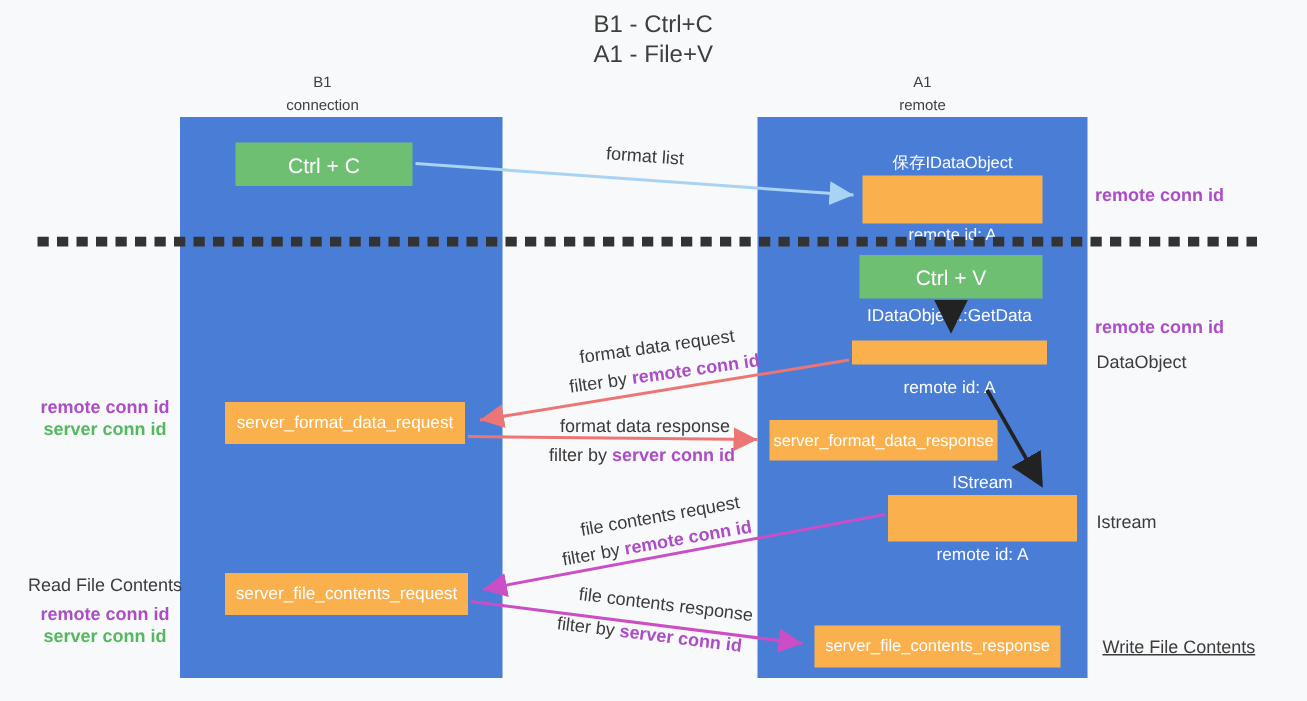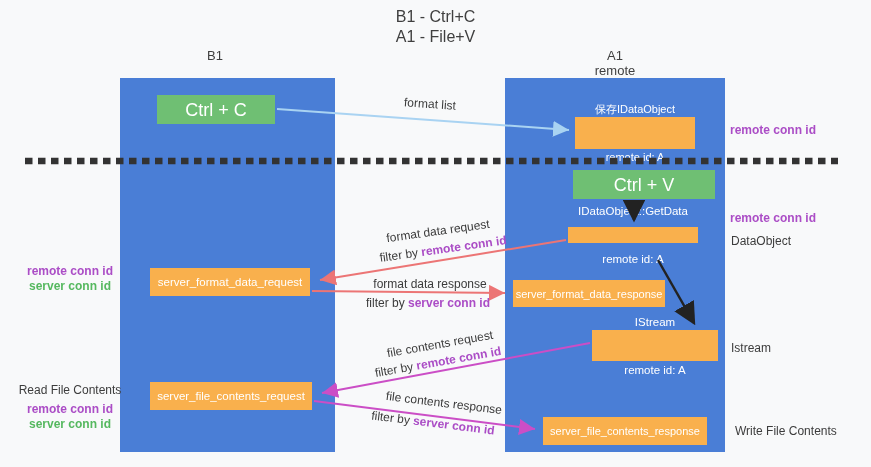--- a/index.html
+++ b/index.html
@@ -3,27 +3,27 @@
 <meta charset="utf-8">
 <style>
   html,body{margin:0;padding:0;background:var(--background,#f8f9fa);}
   #canvas{
     position:relative;width:871px;height:467px;overflow:hidden;
     background:var(--background,#f8f9fa);
     font-family:"Liberation Sans",sans-serif;color:#3c3c3c;border-radius:16px;
   }
   .abs{position:absolute;}
   .title{left:0;right:0;top:7px;text-align:center;font-size:16px;line-height:20px;color:#3f3f3f;}
-  .lane-header{text-align:center;font-size:13px;line-height:15px;color:#3f3f3f;}
+  .lane-header{text-align:center;font-size:10px;line-height:15px;color:#3f3f3f;}
   .lane{background:var(--lane-blue,#4a7ed6);}
   .node{
     display:flex;flex-direction:column;align-items:center;justify-content:center;
     text-align:center;color:#fff;line-height:14px;
   }
-  .node.green{background:var(--node-green,#6fbf73);font-size:18px;}
+  .node.green{background:var(--node-green,#6fbf73);font-size:14px;}
   .node.orange{background:var(--node-orange,#f9b04d);font-size:11.5px;gap:34px;}
   .edge-label{font-size:12px;white-space:nowrap;color:#3b3b3b;}
   .centered{transform:translateX(-50%);}
   .rot-m8{transform:translateX(-50%) rotate(-8deg);}
   .rot-m10{transform:translateX(-50%) rotate(-10deg);}
   .rot-p4{transform:translateX(-50%) rotate(4deg);}
   .rot-p7{transform:translateX(-50%) rotate(7deg);}
   .purple{color:var(--purple-text,#ab4dc6);font-weight:bold;}
   .greentxt{color:var(--green-text,#55b85f);font-weight:bold;}
   .side-label{font-size:12px;white-space:nowrap;}
@@ -35,39 +35,40 @@
 
 <div id="canvas">
 
   <div class="abs title">
     <div>B1 - Ctrl+C</div>
     <div>A1 - File+V</div>
   </div>
 
   <div class="abs lane-header" style="left:120px;top:48px;width:190px;">
     <div>B1</div>
+    <div>connection</div>
   </div>
   <div class="abs lane-header" style="left:505px;top:48px;width:220px;">
     <div>A1</div>
     <div>remote</div>
   </div>
 
   <div class="abs lane" style="left:120px;top:78px;width:215px;height:374px;"></div>
   <div class="abs lane" style="left:505px;top:78px;width:220px;height:374px;"></div>
 
   <div class="abs node green" style="left:157px;top:95px;width:118px;height:29px;">
     <div>Ctrl + C</div>
   </div>
 
   <div class="abs node orange" style="left:575px;top:117px;width:120px;height:32px;font-size:11px;">
     <div>保存IDataObject</div>
     <div>remote id: A</div>
   </div>
 
-  <div class="abs node green" style="left:573px;top:170px;width:142px;height:29px;">
+  <div class="abs node green" style="left:573px;top:170px;width:122px;height:29px;">
     <div>Ctrl + V</div>
   </div>
 
   <div class="abs node orange" style="left:568px;top:227px;width:130px;height:16px;">
     <div>IDataObject::GetData</div>
     <div>remote id: A</div>
   </div>
 
   <div class="abs node orange" style="left:150px;top:268px;width:160px;height:28px;">
     <div>server_format_data_request</div>
@@ -113,21 +114,21 @@
   <div class="abs edge-label rot-p7" style="left:444px;top:396px;">file contents response</div>
   <div class="abs edge-label rot-p7" style="left:433px;top:416px;">
     <span>filter by</span>
     <span class="purple">server conn id</span>
   </div>
 
   <div class="abs side-label purple" style="left:730px;top:123px;">remote conn id</div>
   <div class="abs side-label purple" style="left:730px;top:211px;">remote conn id</div>
   <div class="abs side-label" style="left:731px;top:234px;">DataObject</div>
   <div class="abs side-label" style="left:731px;top:341px;">Istream</div>
-  <div class="abs side-label" style="left:735px;top:424px;">Write File Contents</div>
+  <div class="abs side-label" style="left:735px;top:424px;text-decoration:underline;">Write File Contents</div>
 
   <div class="abs side-block" style="left:22px;top:264px;width:96px;">
     <div class="purple">remote conn id</div>
     <div class="greentxt">server conn id</div>
   </div>
   <div class="abs side-block" style="left:18px;top:383px;width:104px;">
     <div>Read File Contents</div>
     <div class="purple" style="margin-top:4px;">remote conn id</div>
     <div class="greentxt">server conn id</div>
   </div>

